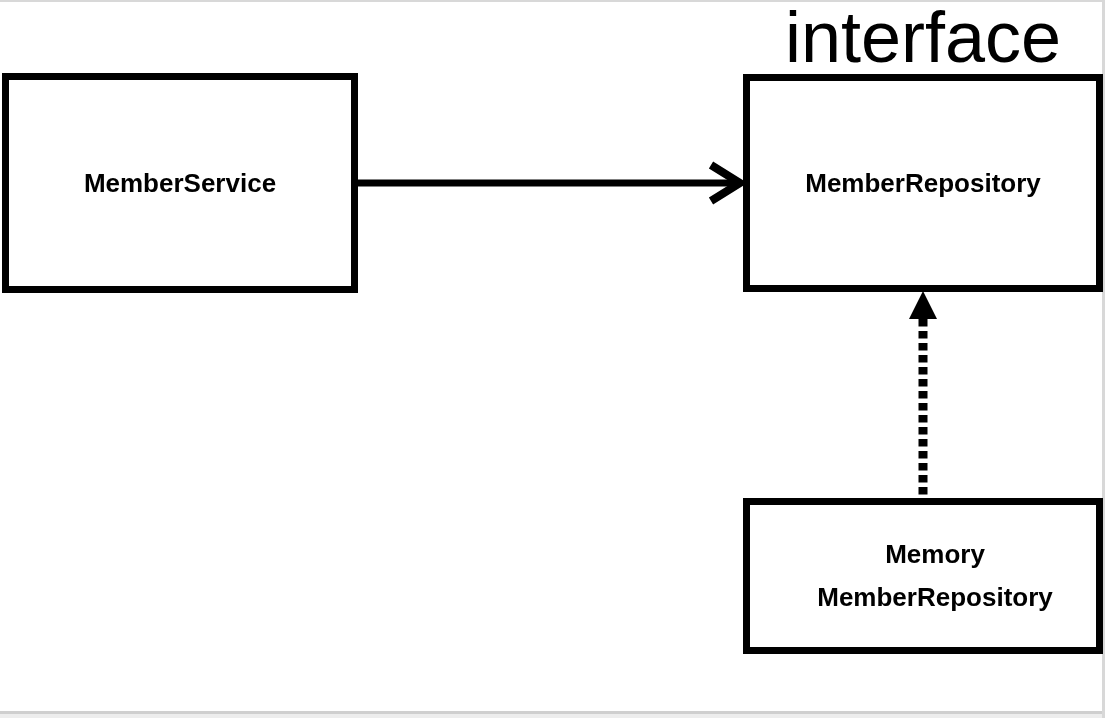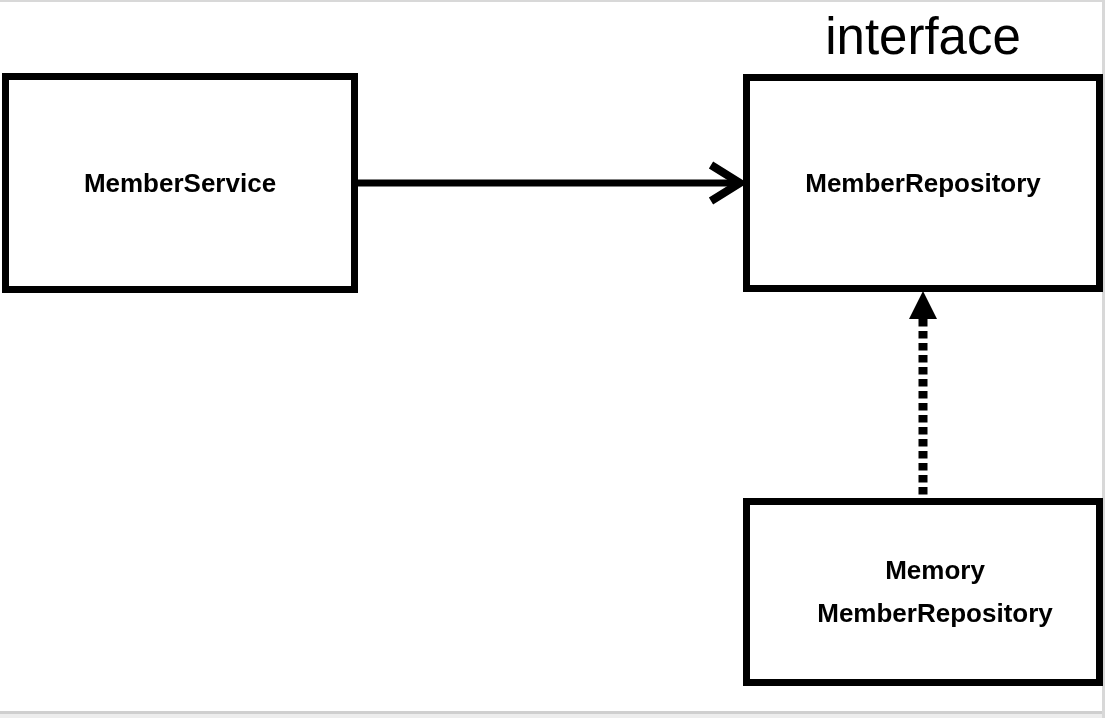--- a/index.html
+++ b/index.html
@@ -59,29 +59,29 @@
   .node-member-service {
     left: 2px; top: 73px;
     width: 356px; height: 220px;
   }
   .node-member-repository {
     left: 743px; top: 74px;
     width: 360px; height: 218px;
   }
   .node-memory-member-repository {
     left: 743px; top: 498px;
-    width: 360px; height: 188px;
+    width: 360px; height: 156px;
     flex-direction: column;
     padding-left: 24px;
   }
   .stereotype {
     position: absolute;
     left: 743px; top: 4px;
     width: 360px; height: 66px;
-    font-size: 51px;
+    font-size: 72px;
     line-height: 66px;
     font-weight: 400;
     text-align: center;
     white-space: nowrap;
   }
   .arrow-layer {
     position: absolute;
     left: 0; top: 0;
     width: 1110px;
     height: 718px;

